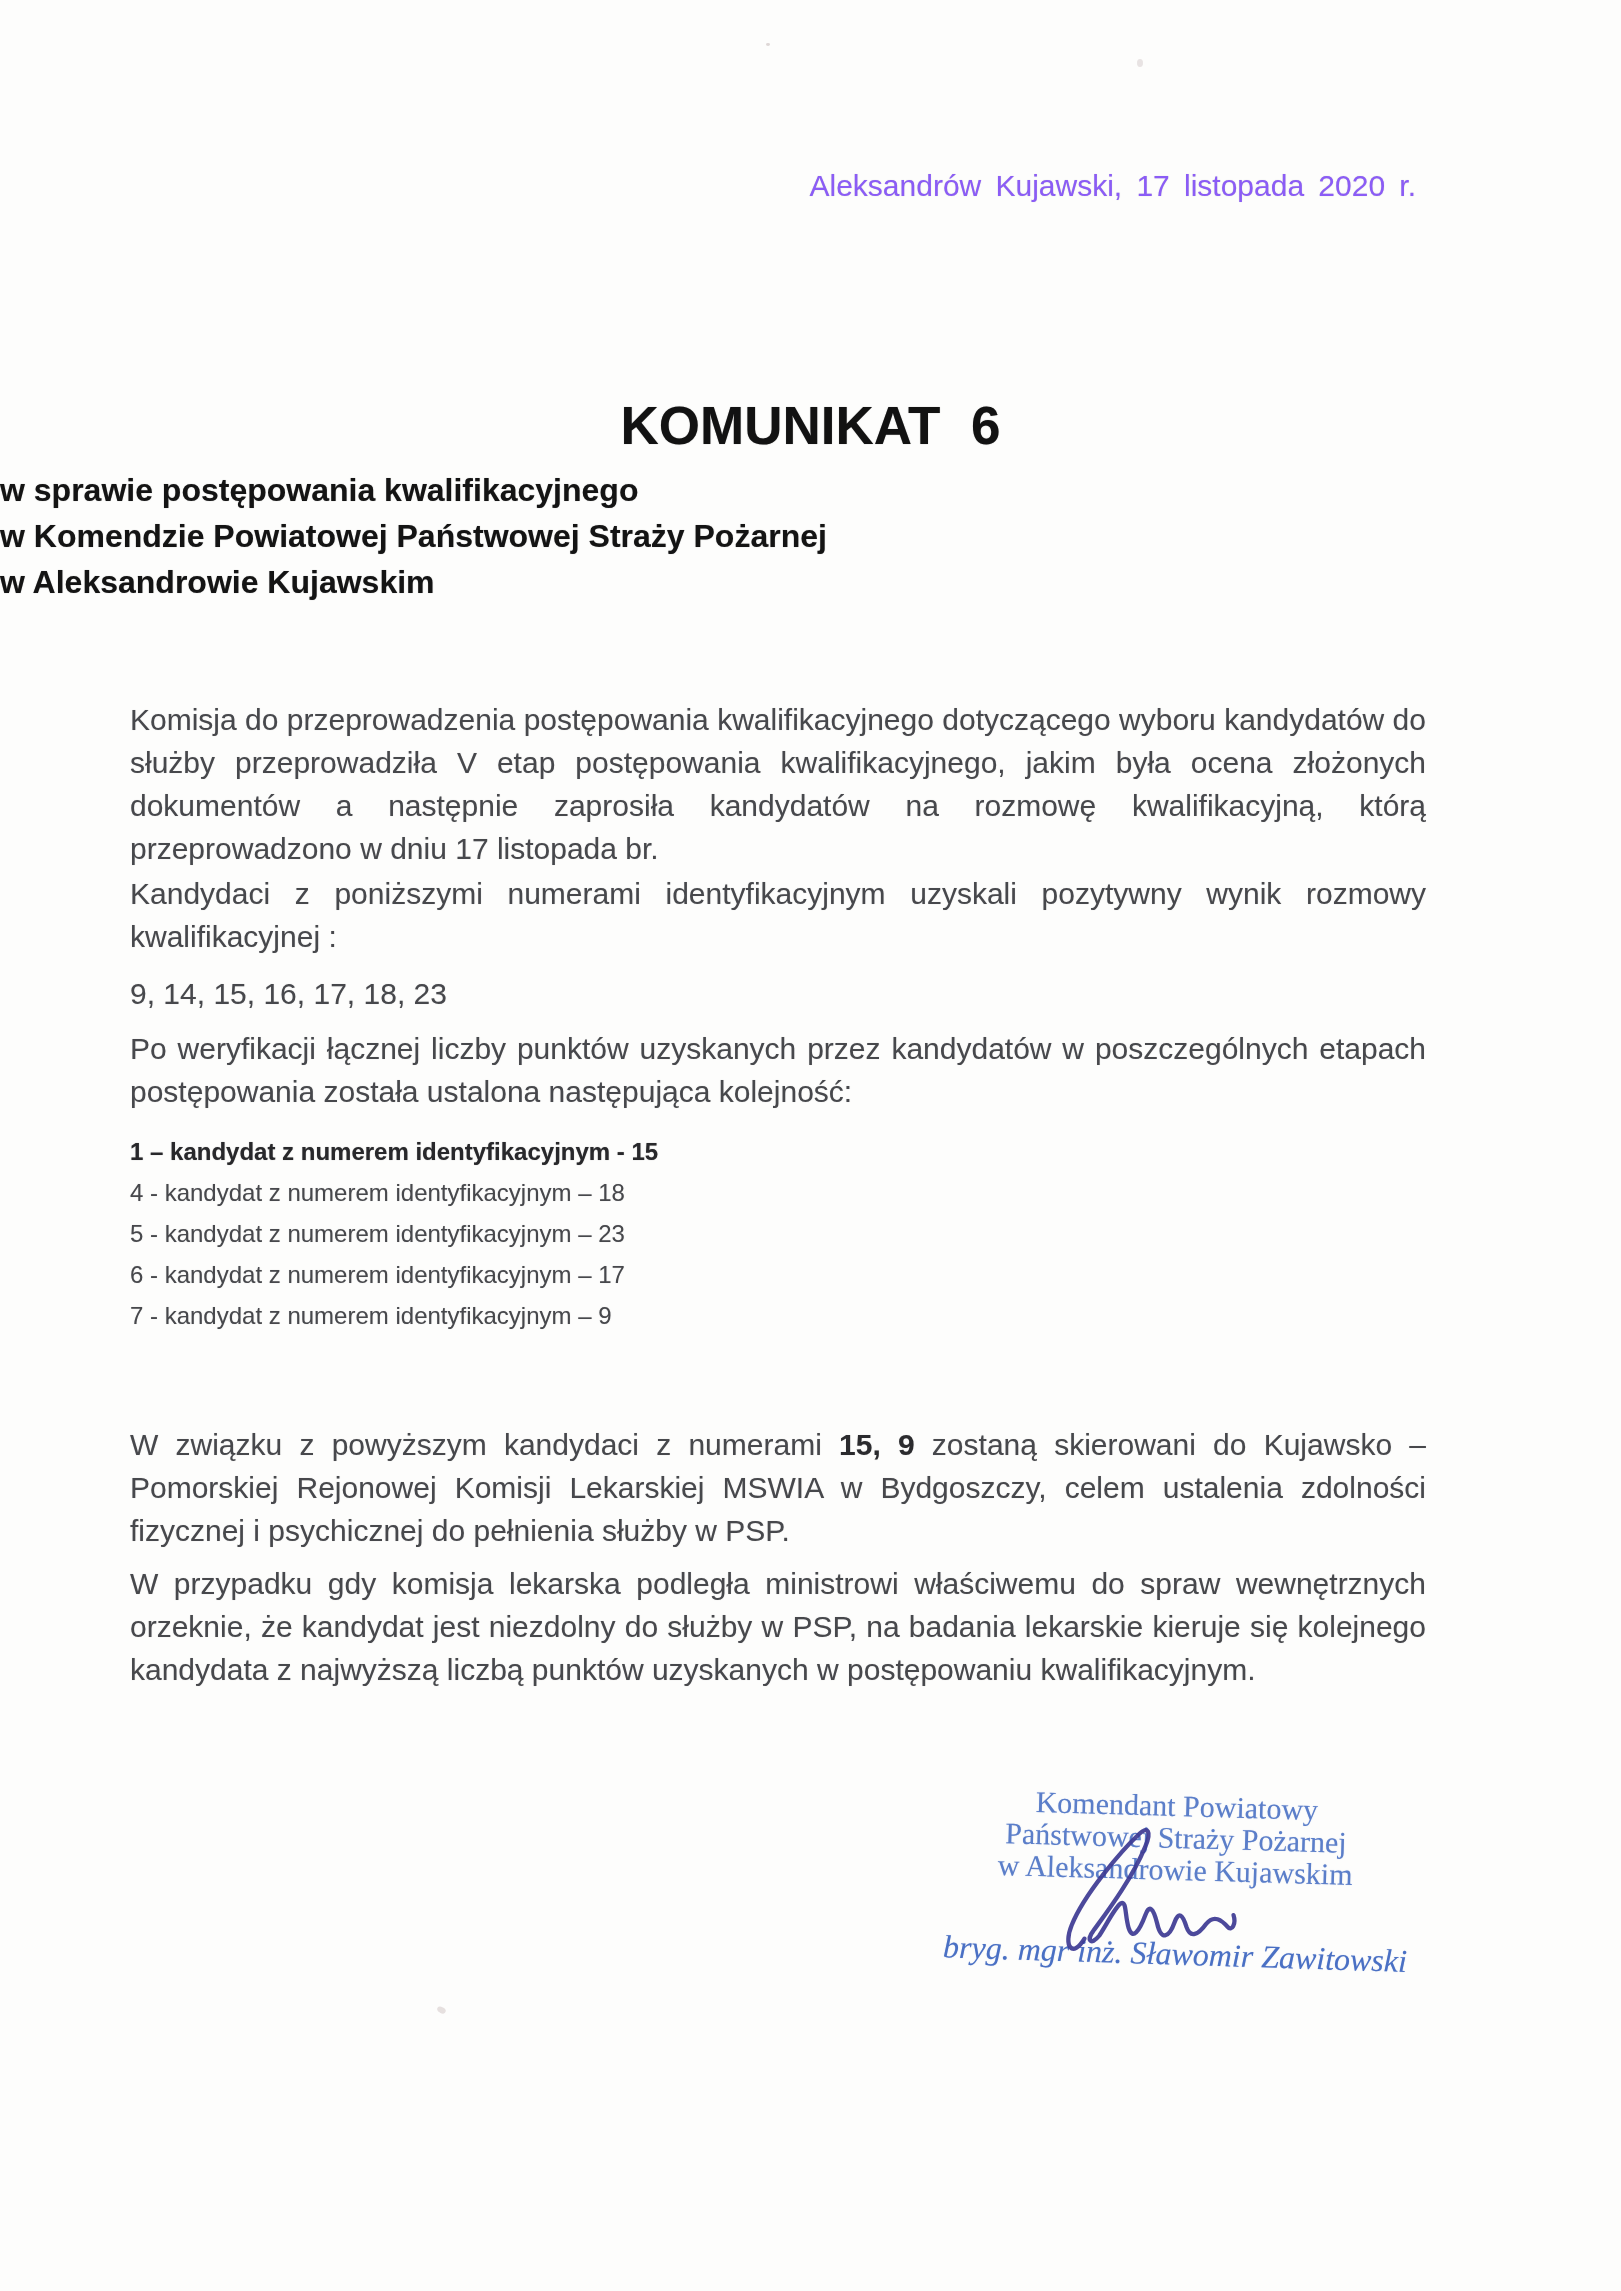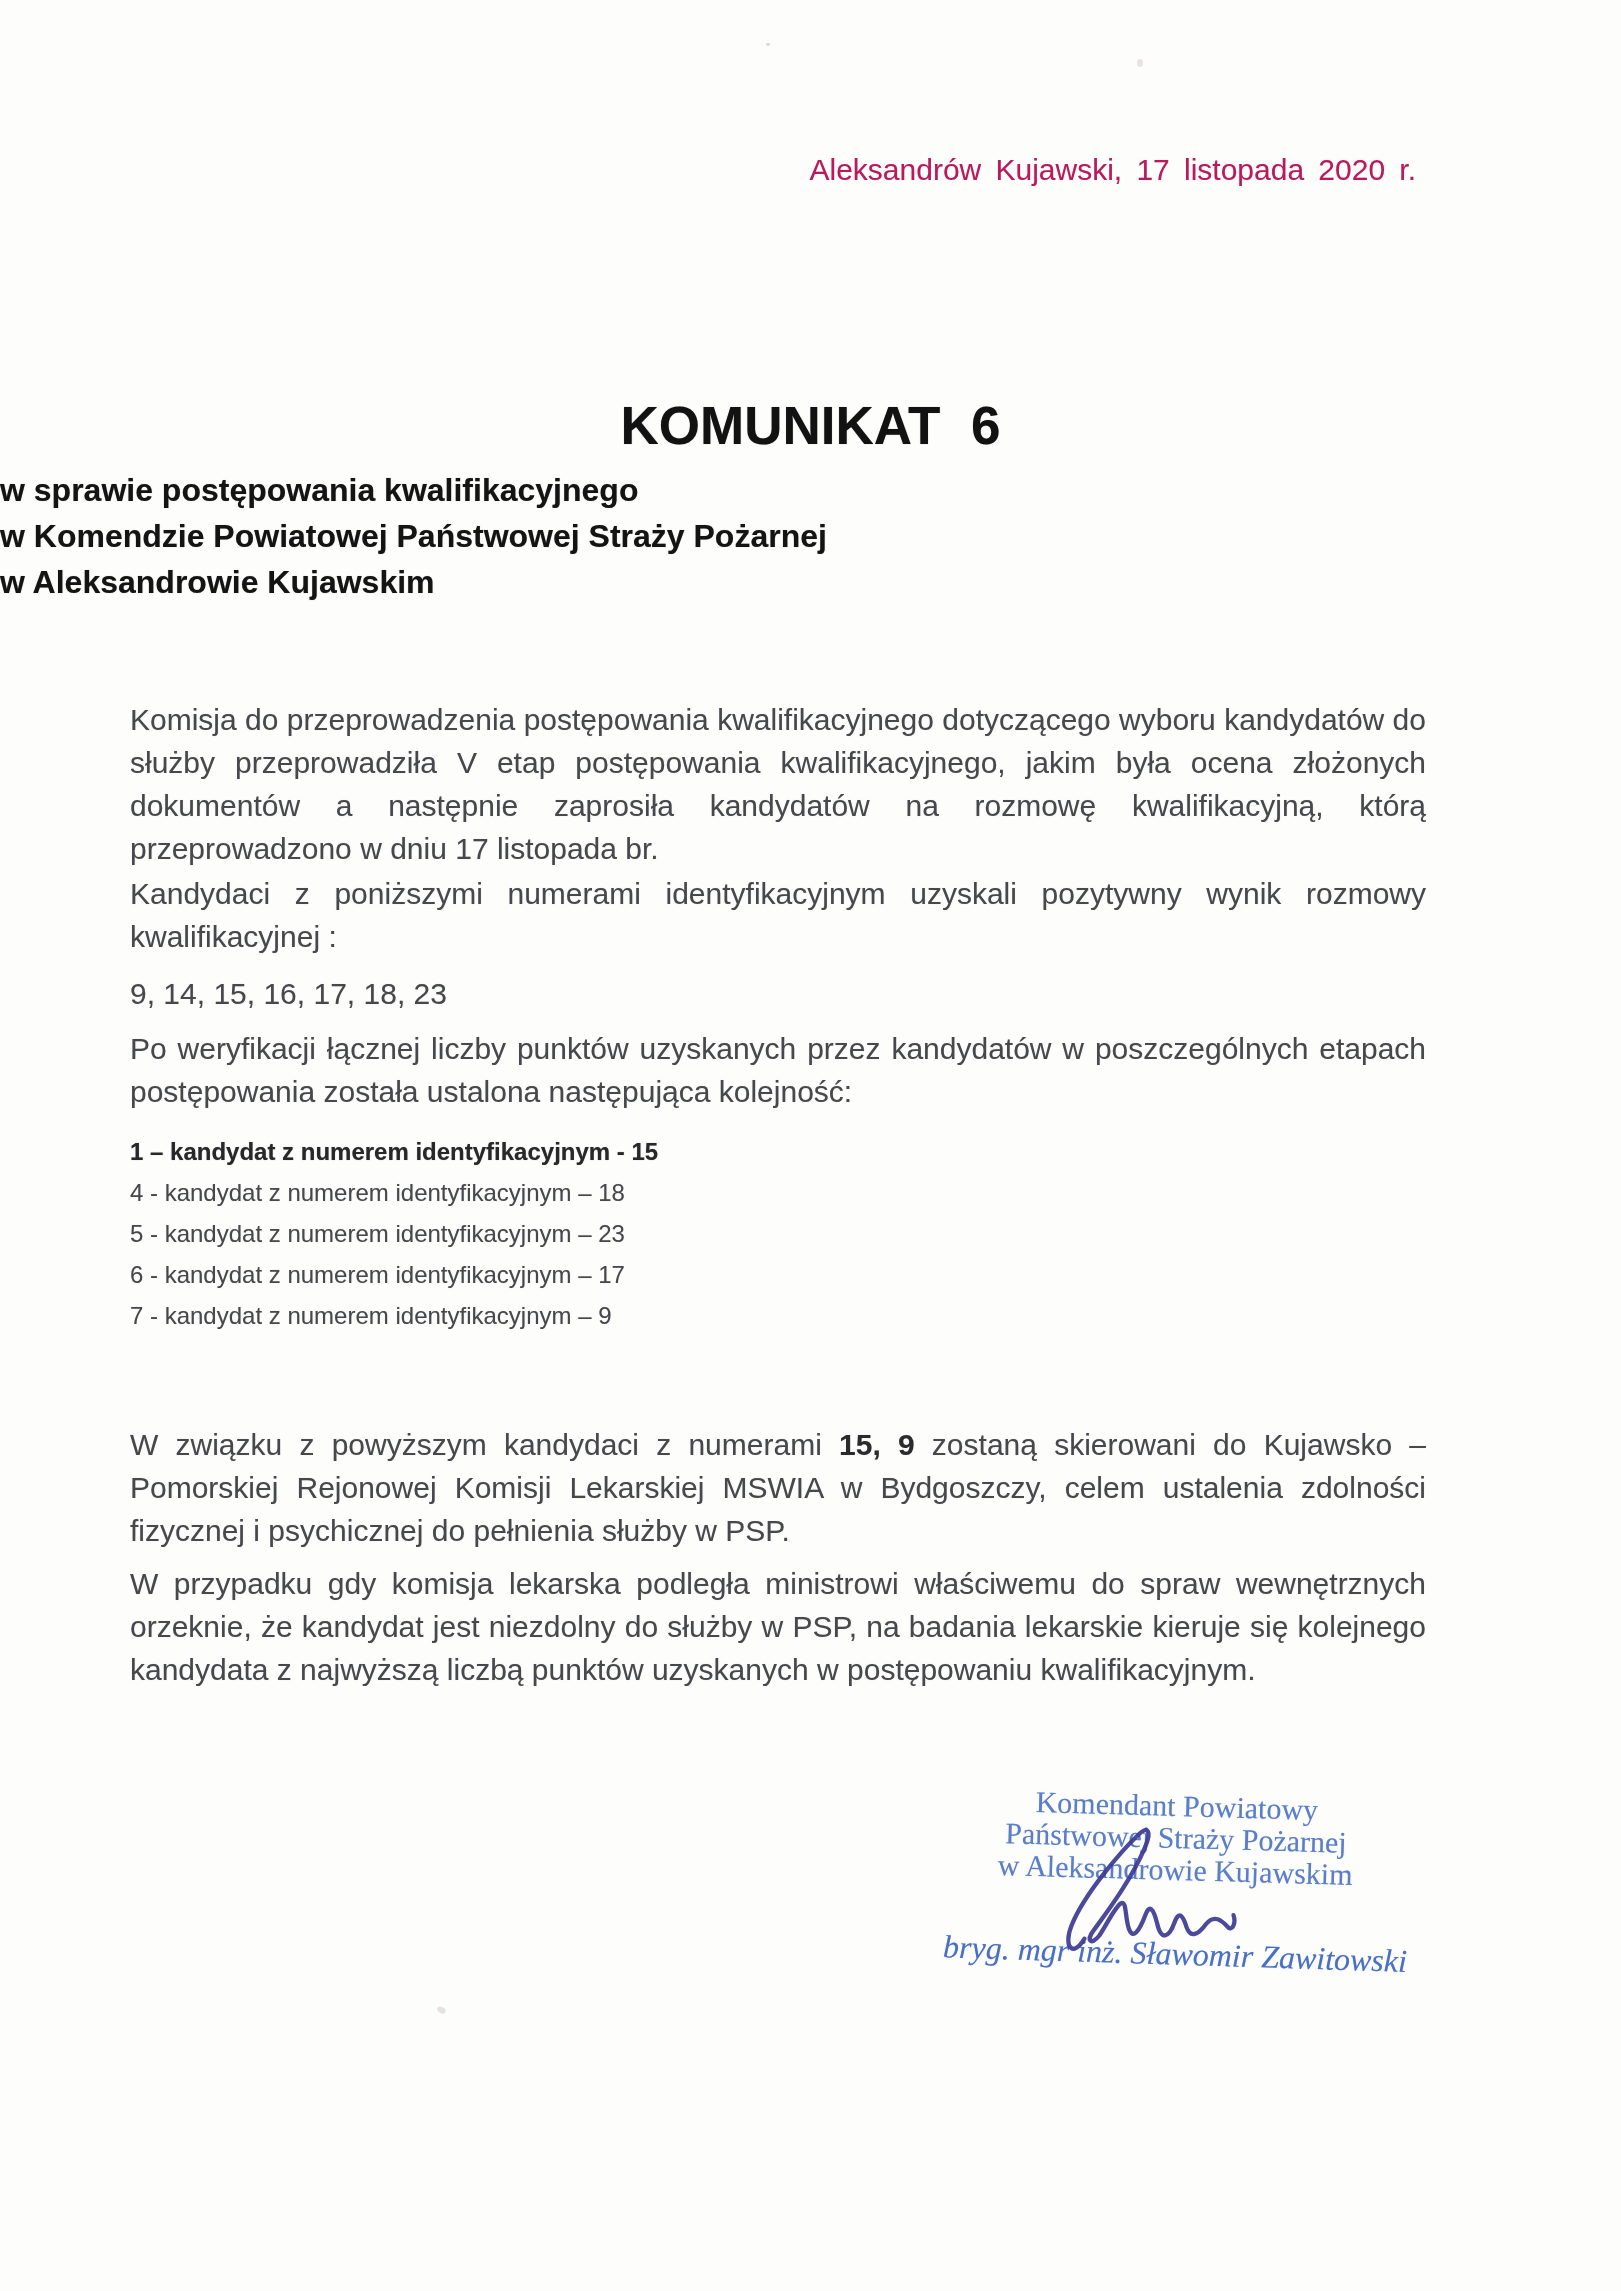--- a/index.html
+++ b/index.html
@@ -5,22 +5,22 @@
   html,body { margin:0; padding:0; background:#e8e8e8; }
   .page {
     position:relative;
     width:1621px; height:2292px;
     margin:0 auto;
     background:#fdfdfc;
     font-family:"Liberation Sans", sans-serif;
     overflow:hidden;
   }
   .dateline {
-    position:absolute; top:153px; right:205px;
-    font-size:30px; color:#be185d;
+    position:absolute; top:169px; right:205px;
+    font-size:30px; color:#8b5cf6;
     word-spacing:5.9px;
     text-shadow:0 0 1px rgba(63,64,68,0.25);
   }
   .title {
     position:absolute; top:395px; left:0; width:100%;
     text-align:center;
     font-size:53px; font-weight:bold; color:#121212;
     letter-spacing:0px; word-spacing:15.7px;
     text-shadow:0 0 1px rgba(0,0,0,0.4);
   }

